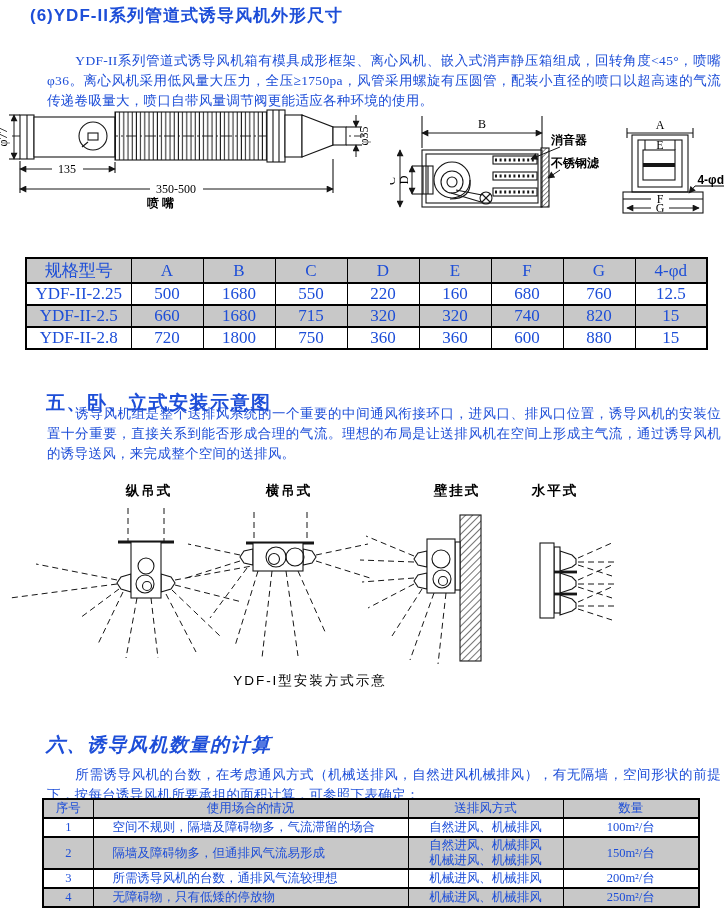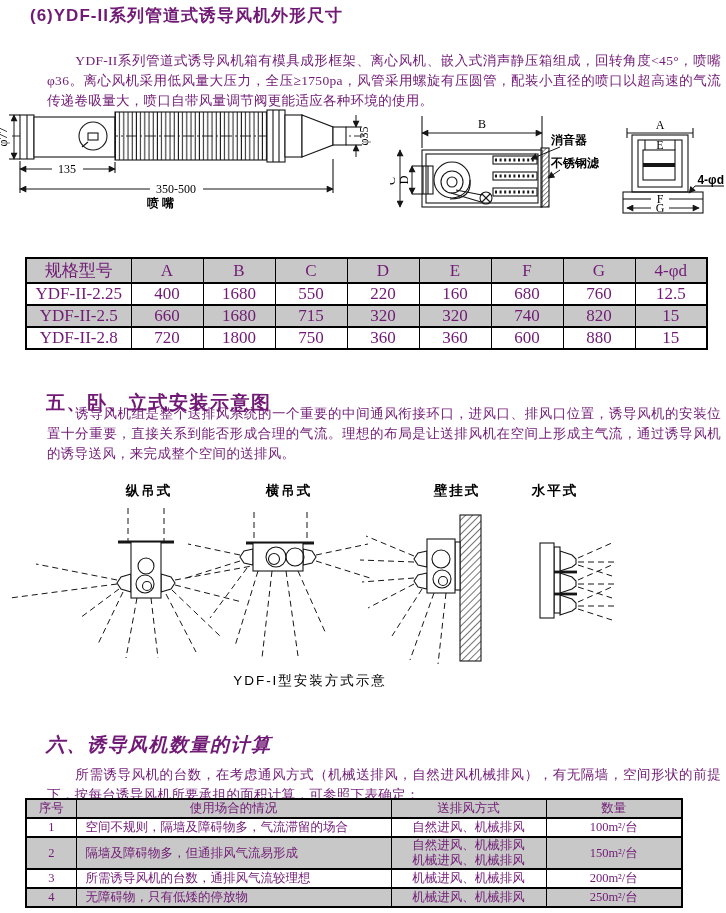--- a/index.html
+++ b/index.html
@@ -1,39 +1,39 @@
 <!DOCTYPE html>
 <html><head>
 <meta charset="utf-8">
 <style>
   html,body{margin:0;padding:0;background:#e8e8e8;}
   .page{position:relative;width:726px;height:913px;background:#ffffff;overflow:hidden;
-        font-family:"Liberation Serif","DejaVu Serif",serif;color:#701a75;}
+        font-family:"Liberation Serif","DejaVu Serif",serif;color:#1d4ed8;}
   
   .h-top{position:absolute;left:30px;top:4px;margin:0;
          font:bold 17px/24px "Liberation Sans","DejaVu Sans",sans-serif;letter-spacing:1px;}
   .h-sec{position:absolute;margin:16px;font:bold 19px/26px "Liberation Sans","DejaVu Sans",sans-serif;letter-spacing:1.5px;}
   #h-install{left:30px;top:374px;}
   #h-calc{left:30px;top:716px;font-style:italic;}
   
   .para{position:absolute;margin:17px;font-size:13.5px;text-align:justify;text-indent:2.1em;letter-spacing:.3px;}
   #para-intro{left:30px;top:34px;width:674px;line-height:20px;}
   #para-install{left:30px;top:387px;width:674px;line-height:20px;}
   #para-calc{left:30px;top:748px;width:674px;line-height:20px;}
   
   .tbl{position:absolute;border-collapse:collapse;table-layout:fixed;text-align:center;
        font-size:17px;border:2.5px solid #000;}
   .tbl th,.tbl td{border:1px solid #000;border-top:2px solid #000;border-bottom:2px solid #000;
        padding:0 3px;font-weight:normal;overflow:hidden;}
   .shade{background:#c8c8c8;}
   .b{font-weight:bold;}
   #spec-table{left:25px;top:257px;width:681px;}
   #spec-table tr{height:18px;}
-  #calc-table{left:25px;top:798px;width:656px;font-size:12.5px;}
-  #calc-table .sit{text-align:left;padding-left:9px;}
+  #calc-table{left:42px;top:798px;width:656px;font-size:12.5px;}
+  #calc-table .sit{text-align:left;padding-left:19px;}
   #calc-table .mode2 div{line-height:15px;}
   
   .svg-abs{position:absolute;}
   .ln{fill:none;stroke:#161616;stroke-width:1.1;}
   .box{fill:#ffffff;stroke:#161616;stroke-width:1.1;}
   .thk{fill:none;stroke:#161616;stroke-width:2.8;}
   .cl{fill:none;stroke:#161616;stroke-width:.9;stroke-dasharray:11 3 2 3;}
   .dsh{fill:none;stroke:#161616;stroke-width:1;stroke-dasharray:6 4;}
   .dim{fill:none;stroke:#161616;stroke-width:1;}
   .bead{fill:none;stroke:#161616;stroke-width:3;stroke-dasharray:2 2.6;}
@@ -208,21 +208,21 @@
       <th>B</th>
       <th>C</th>
       <th>D</th>
       <th>E</th>
       <th>F</th>
       <th>G</th>
       <th>4-φd</th>
     </tr>
     <tr>
       <td>YDF-II-2.25</td>
-      <td>400</td>
+      <td>500</td>
       <td>1680</td>
       <td>550</td>
       <td>220</td>
       <td class="b">160</td>
       <td class="b">680</td>
       <td class="b">760</td>
       <td>12.5</td>
     </tr>
     <tr class="shade">
       <td>YDF-II-2.5</td>

